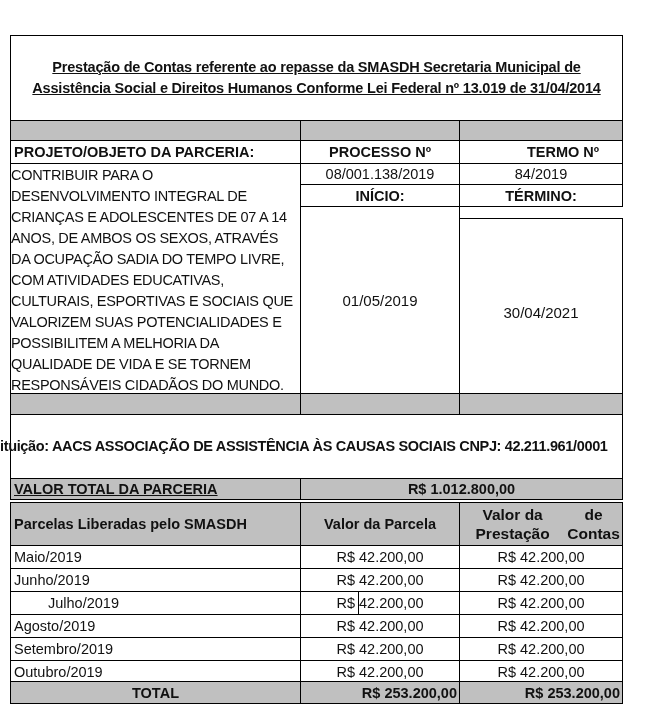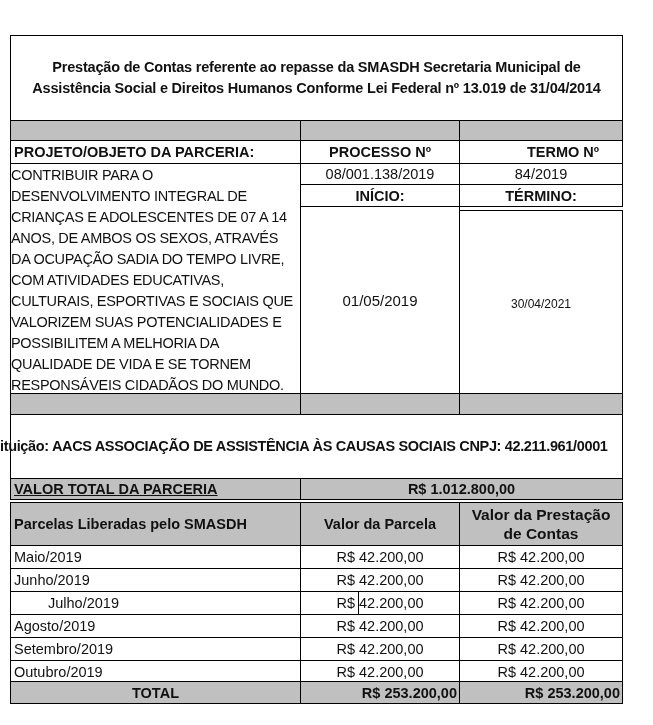--- a/index.html
+++ b/index.html
@@ -4,21 +4,21 @@
 <style>
   html, body { margin:0; padding:0; background:#ffffff; }
   body { width:653px; height:725px; position:relative; overflow:hidden;
          font-family:"Liberation Sans", sans-serif; color:#111; }
   .abs { position:absolute; box-sizing:border-box; }
   .b { border:1px solid #000; }
   .gray { background:#c0c0c0; }
   .cell { display:flex; align-items:center; justify-content:center; text-align:center; font-size:14.5px; }
   .left { justify-content:flex-start; padding-left:3px; }
   .bold { font-weight:bold; }
-  #title { font-weight:bold; font-size:14.5px; line-height:21px; letter-spacing:-0.2px; }
+  #title { font-weight:bold; font-size:14.5px; line-height:21px; letter-spacing:-0.2px;text-decoration:underline; }
   #project-desc { font-size:14.5px; line-height:21px; letter-spacing:-0.3px; }
   .u { text-decoration:underline; }
 </style>
 </head>
 <body>
 
 <div class="abs b cell" style="left:10px; top:35px; width:613px; height:86px; flex-direction:column;">
   <div id="title">
     <div>Prestação de Contas referente ao repasse da SMASDH Secretaria Municipal de</div>
     <div>Assistência Social e Direitos Humanos Conforme Lei Federal nº 13.019 de 31/04/2014</div>
@@ -49,37 +49,37 @@
   </div>
 </div>
 
 <div class="abs b cell" style="left:300px; top:163px; width:160px; height:22px;">08/001.138/2019</div>
 <div class="abs b cell" style="left:459px; top:163px; width:164px; height:22px;">84/2019</div>
 
 <div class="abs b cell bold" style="left:300px; top:184px; width:160px; height:23px;">INÍCIO:</div>
 <div class="abs b cell bold" style="left:459px; top:184px; width:164px; height:23px;">TÉRMINO:</div>
 
 <div class="abs b cell" style="left:300px; top:206px; width:160px; height:188px; font-size:15px;">01/05/2019</div>
-<div class="abs b cell" style="left:459px; top:210px; width:164px; height:188px; font-size:12px;">30/04/2021</div>
+<div class="abs b cell" style="left:459px; top:218px; width:164px; height:188px; font-size:15px;">30/04/2021</div>
 
 <div class="abs b gray" style="left:10px; top:393px; width:291px; height:22px;"></div>
 <div class="abs b gray" style="left:300px; top:393px; width:160px; height:22px;"></div>
 <div class="abs b gray" style="left:459px; top:393px; width:164px; height:22px;"></div>
 
 <div class="abs" style="left:10px; top:414px; width:613px; height:65px; border-left:1px solid #000; border-right:1px solid #000;"></div>
 <div class="abs bold" style="left:0px; top:438px; width:625px; white-space:nowrap; overflow:hidden; font-size:14.5px; letter-spacing:-0.35px;">ituição: AACS ASSOCIAÇÃO DE ASSISTÊNCIA ÀS CAUSAS SOCIAIS CNPJ: 42.211.961/0001</div>
 
 <div class="abs b gray cell left bold" style="left:10px; top:478px; width:291px; height:22px;">
   <span class="u">VALOR TOTAL DA PARCERIA</span>
 </div>
 <div class="abs b gray cell bold" style="left:300px; top:478px; width:323px; height:22px;">R$ 1.012.800,00</div>
 
 <div class="abs b gray cell left bold" style="left:10px; top:502px; width:291px; height:44px;">Parcelas Liberadas pelo SMASDH</div>
 <div class="abs b gray cell bold" style="left:300px; top:502px; width:160px; height:44px;">Valor da Parcela</div>
-<div class="abs b gray cell bold" style="left:459px; top:502px; width:164px; height:44px; flex-direction:column; font-size:15.5px; line-height:19px;">
+<div class="abs b gray cell bold" style="left:459px; top:502px; width:164px; height:44px; flex-direction:row; font-size:15.5px; line-height:19px;">
   <div>Valor da Prestação</div>
   <div>de Contas</div>
 </div>
 
 <div id="rows">
     <div class="abs b cell left" style="left: 10px; top: 545px; width: 291px; height: 24px;">Maio/2019</div>
     <div class="abs b cell" style="left: 300px; top: 545px; width: 160px; height: 24px;">R$ 42.200,00</div>
     <div class="abs b cell" style="left: 459px; top: 545px; width: 164px; height: 24px;">R$ 42.200,00</div>
     <div class="abs b cell left" style="left: 10px; top: 568px; width: 291px; height: 24px;">Junho/2019</div>
     <div class="abs b cell" style="left: 300px; top: 568px; width: 160px; height: 24px;">R$ 42.200,00</div>

